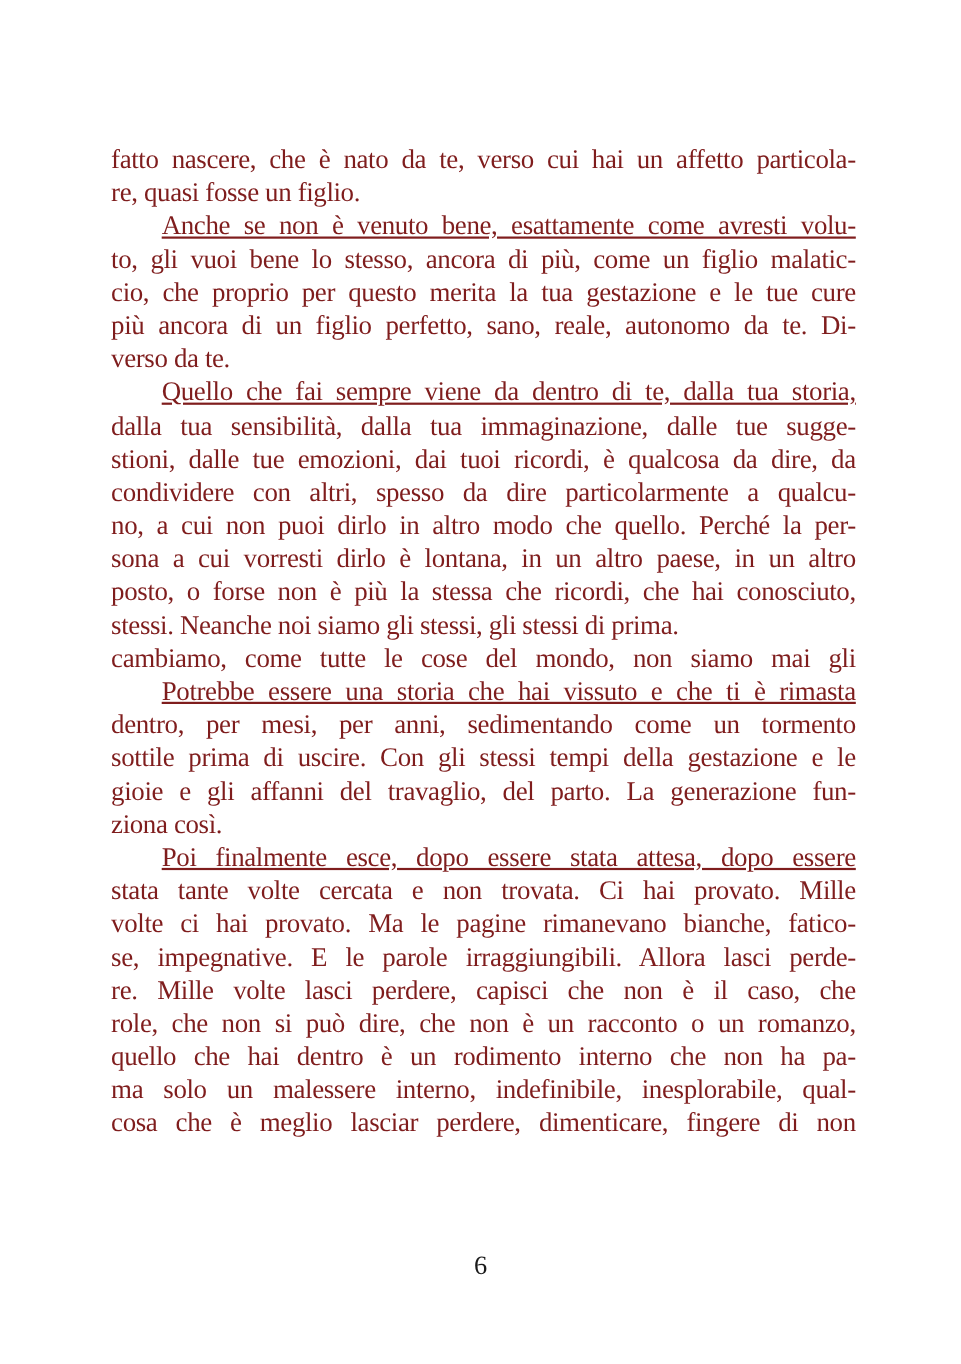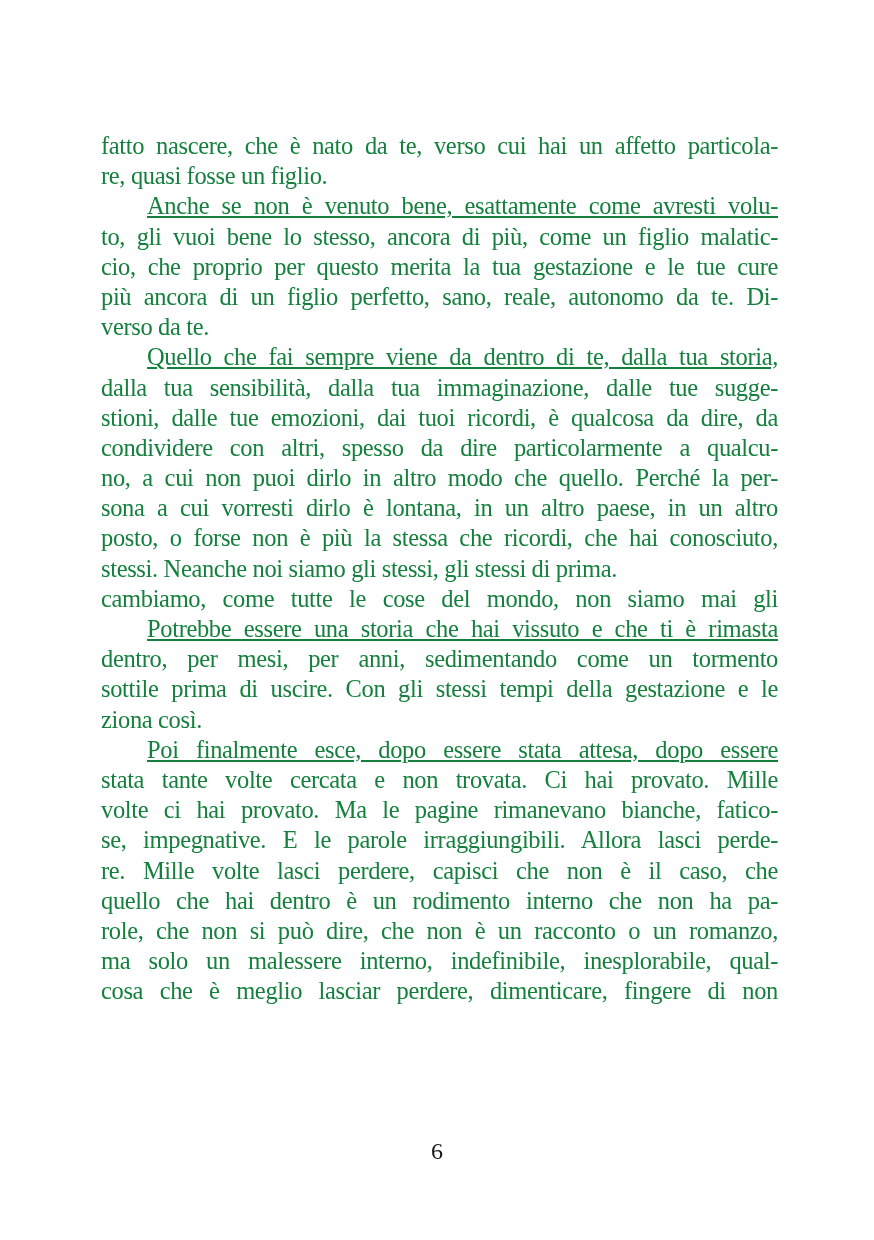--- a/index.html
+++ b/index.html
@@ -1,20 +1,20 @@
 <!DOCTYPE html>
 <html><head>
 <meta charset="utf-8">
 <style>
   html, body { margin: 0; padding: 0; background: #ffffff; }
   body { width: 874px; height: 1240px; position: relative; overflow: hidden; }
   .page {
     position: absolute; left: 101px; top: 131px; width: 677px;
     font-family: "Liberation Serif", "DejaVu Serif", serif;
-    font-size: 24.5px; color: #15803d;
+    font-size: 24.5px; color: #7f1d1d;
   }
   .line {
     display: block; height: 30.2px; line-height: 30.2px;
     white-space: nowrap; text-align: justify; text-align-last: justify;
     letter-spacing: -0.35px;
   }
   .line.last { text-align: left; text-align-last: left; }
   .line.indent { padding-left: 46px; text-decoration: underline; }
   .page-number {
     position: absolute; left: 0; width: 874px; top: 1138px; text-align: center;
@@ -44,28 +44,29 @@
     <span class="line">no, a cui non puoi dirlo in altro modo che quello. Perché la per-</span>
     <span class="line">sona a cui vorresti dirlo è lontana, in un altro paese, in un altro</span>
     <span class="line">posto, o forse non è più la stessa che ricordi, che hai conosciuto,</span>
     <span class="line last">stessi. Neanche noi siamo gli stessi, gli stessi di prima.</span>
     <span class="line">cambiamo, come tutte le cose del mondo, non siamo mai gli</span>
   </div>
   <div>
     <span class="line indent">Potrebbe essere una storia che hai vissuto e che ti è rimasta</span>
     <span class="line">dentro, per mesi, per anni, sedimentando come un tormento</span>
     <span class="line">sottile prima di uscire. Con gli stessi tempi della gestazione e le</span>
+    <span class="line">gioie e gli affanni del travaglio, del parto. La generazione fun-</span>
     <span class="line last">ziona così.</span>
   </div>
   <div>
     <span class="line indent">Poi finalmente esce, dopo essere stata attesa, dopo essere</span>
     <span class="line">stata tante volte cercata e non trovata. Ci hai provato. Mille</span>
     <span class="line">volte ci hai provato. Ma le pagine rimanevano bianche, fatico-</span>
     <span class="line">se, impegnative. E le parole irraggiungibili. Allora lasci perde-</span>
     <span class="line">re. Mille volte lasci perdere, capisci che non è il caso, che</span>
+    <span class="line">role, che non si può dire, che non è un racconto o un romanzo,</span>
     <span class="line">quello che hai dentro è un rodimento interno che non ha pa-</span>
-    <span class="line">role, che non si può dire, che non è un racconto o un romanzo,</span>
     <span class="line">ma solo un malessere interno, indefinibile, inesplorabile, qual-</span>
     <span class="line">cosa che è meglio lasciar perdere, dimenticare, fingere di non</span>
   </div>
 </div>
 
 <div class="page-number">6</div>
 
 </body></html>

